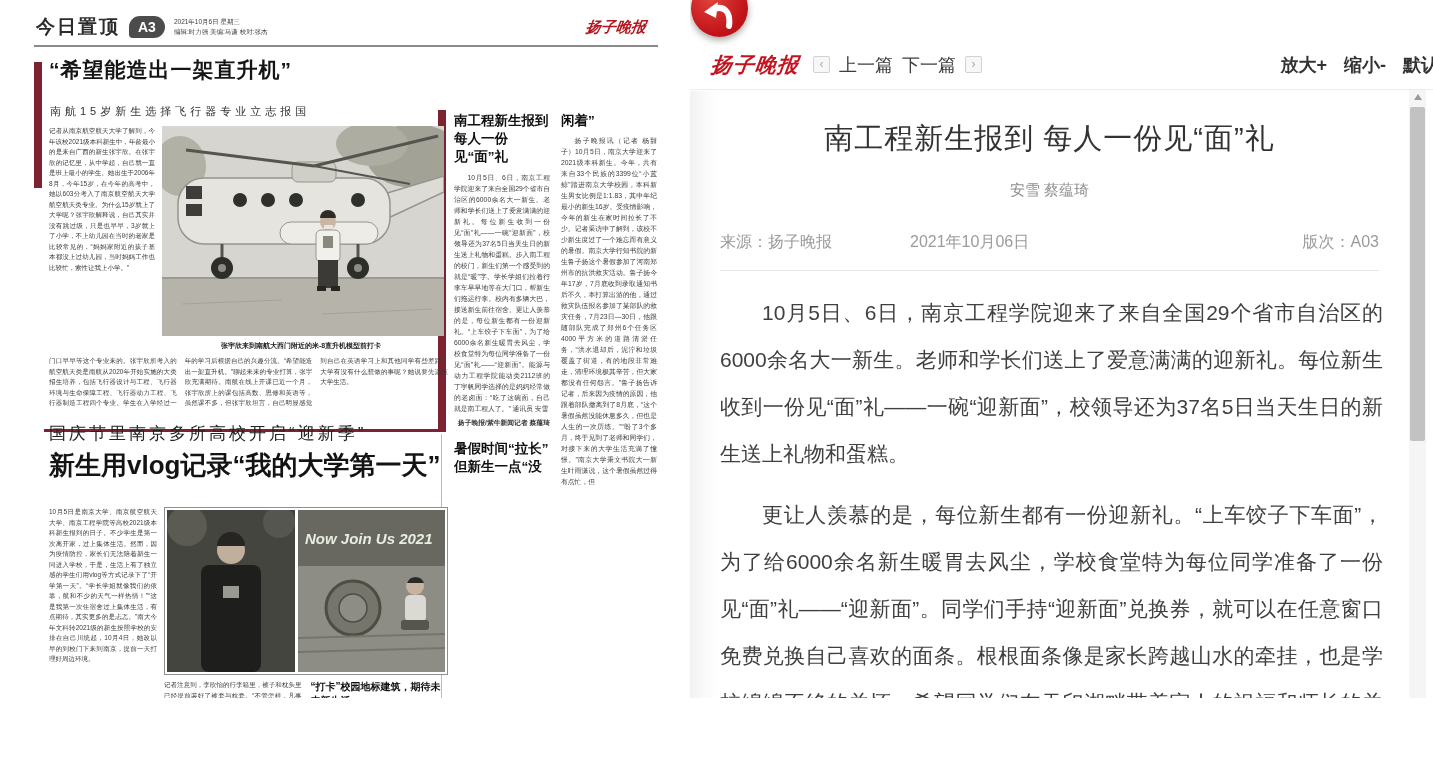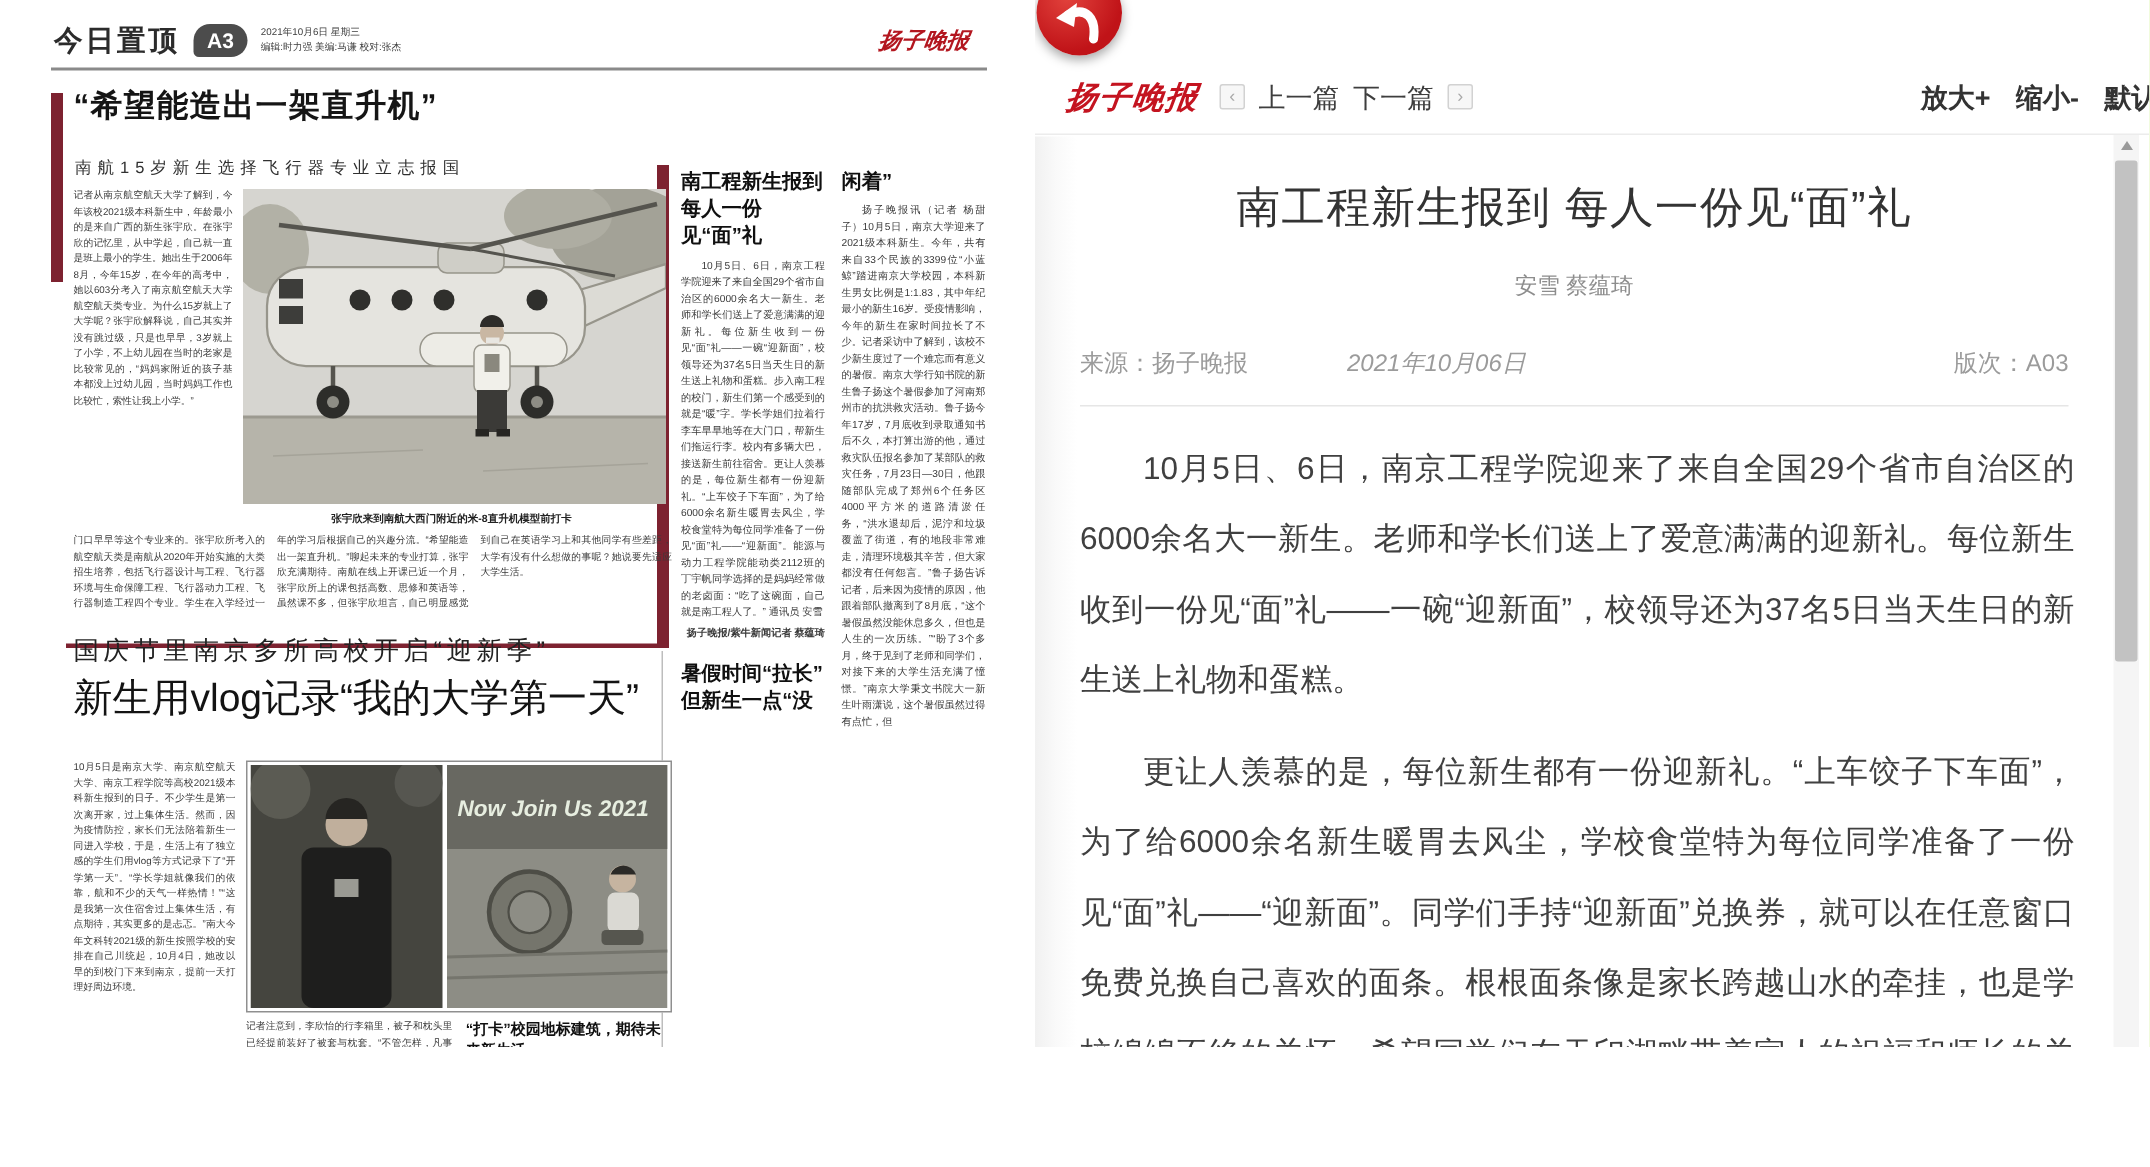--- a/index.html
+++ b/index.html
@@ -1,18 +1,18 @@
 <!DOCTYPE html>
 <html><head>
 <meta charset="utf-8">
 <style>
   * { margin:0; padding:0; box-sizing:border-box; }
   html,body { width:1433px; height:778px; overflow:hidden; background:#fff;
     font-family:"Liberation Sans","DejaVu Sans",sans-serif; }
-  #stage { position:relative; width:1433px; height:698px; background:#bef264; overflow:hidden; }
+  #stage { position:relative; width:1433px; height:698px; background:#7dd3fc; overflow:hidden; }
 
   
   .lp { position:absolute; left:0; top:0; width:690px; height:778px; background:#fff; }
   .paper { position:absolute; left:34px; top:6px; width:624px; height:772px; background:#fff; overflow:hidden; }
 
   .masthead { display:flex; align-items:center; gap:9px; padding:8px 4px 5px 2px; border-bottom:2px solid #8a8a8a; }
   .mast-title { font-size:19px; font-weight:bold; color:#2b2b2b; letter-spacing:2px; }
   .mast-badge { background:#4c4c4c; color:#fff; border-radius:12px 12px 12px 4px; padding:3px 9px; font-size:14px; font-weight:bold; }
   .mast-meta { font-size:6.5px; color:#3c3c3c; line-height:1.6; }
   .mast-logo { margin-left:auto; color:#b3161f; font-size:15px; font-weight:bold; font-style:italic; transform:skewX(-8deg); padding-right:8px; }
@@ -34,21 +34,21 @@
 
   .sb { position:absolute; left:420px; top:106px; width:203px; height:664px; overflow:hidden; }
   .sb-flow { columns:2; column-gap:11px; height:100%; }
   .sb h2 { font-size:13.5px; font-weight:bold; color:#101010; line-height:1.35; margin-bottom:5px; }
   .sb h2.second { margin-top:12px; }
   .sb p { font-size:6.8px; line-height:1.62; color:#3a3a3a; text-align:justify; text-indent:2em; margin-bottom:3px; }
   .sb .byline { text-align:right; font-weight:bold; text-indent:0; margin:2px 0 6px; }
 
   .a2 { position:absolute; left:2px; top:416px; width:412px; }
   .a2 .kicker { font-size:17px; color:#222; letter-spacing:3px; margin:0 0 3px 13px; }
-  .a2 h1 { font-size:26px; font-weight:normal; color:#131313; margin:0 0 8px 13px; white-space:nowrap; }
+  .a2 h1 { font-size:26px; font-weight:bold; color:#131313; margin:0 0 8px 13px; white-space:nowrap; }
   .a2-row { display:flex; gap:7px; margin-left:13px;margin-top:24px; }
   .a2-colL { width:108px; height:292px; overflow:hidden; }
   .a2-right { width:284px; display:flex; flex-direction:column; }
   .a2-photos { width:284px; height:168px; border:1px solid #8f8f8f; background:#fff; padding:2px; display:flex; gap:3px; }
   .a2-bottom { margin-top:5px; columns:2; column-gap:9px; height:112px; overflow:hidden; }
   .a2-bottom .sub2 { font-size:10px; font-weight:bold; color:#101010; line-height:1.4; margin:4px 0; text-align:left; }
 
   .pdf { position:absolute; left:598px; top:698px; width:56px; height:70px; background:#e1251b;
     border-radius:8px; clip-path:polygon(0 0,72% 0,100% 24%,100% 100%,0 100%);
     display:flex; align-items:center; justify-content:center; cursor:pointer; }
@@ -71,21 +71,21 @@
   .rp-controls { margin-left:auto; display:flex; gap:17px; font-size:18px; font-weight:bold; color:#333;
     white-space:nowrap; margin-right:-6px; }
   .rp-controls span { cursor:pointer; }
 
   .rp-content { position:absolute; top:91px; left:0; width:719px; height:687px; overflow:hidden;
     background:linear-gradient(90deg,#f1f1f1 0,#fafafa 15px,#fff 28px); }
   .art-title { margin:28px 30px 0; text-align:center; font-size:29px; font-weight:400; color:#333; letter-spacing:1px; }
   .art-authors { text-align:center; font-size:15px; color:#8d8d8d; margin-top:22px; }
   .art-meta { display:flex; align-items:center; margin:32px 30px 0; font-size:16px; color:#9b9b9b;
     padding-bottom:17px; border-bottom:1px solid #e6e6e6;gap:24px; }
-  .art-meta .m-date { margin-left:42px;font-style:italic; }
+  .art-meta .m-date { margin-left:54px; }
   .art-meta .m-edition { margin-left:auto; }
   .art-body { margin:18px 26px 0 30px; font-size:21px; color:#404040; text-align:justify; }
   .art-body p { text-indent:2em; line-height:47px; margin-bottom:14px; }
 
   .scrollbar { position:absolute; left:719px; top:88px; width:17px; height:690px; background:#f5f5f5; }
   .sb-up { width:17px; height:17px; display:flex; align-items:center; justify-content:center; cursor:pointer; }
   .sb-up i { display:block; width:0; height:0; border:4px solid transparent; border-bottom:6px solid #9a9a9a; margin-top:-4px; }
   .sb-thumb { position:absolute; top:19px; left:1px; width:15px; height:334px; background:#c2c2c2; border-radius:2px; cursor:grab; }
 
   svg text { font-family:"Liberation Sans","DejaVu Sans",sans-serif; }

